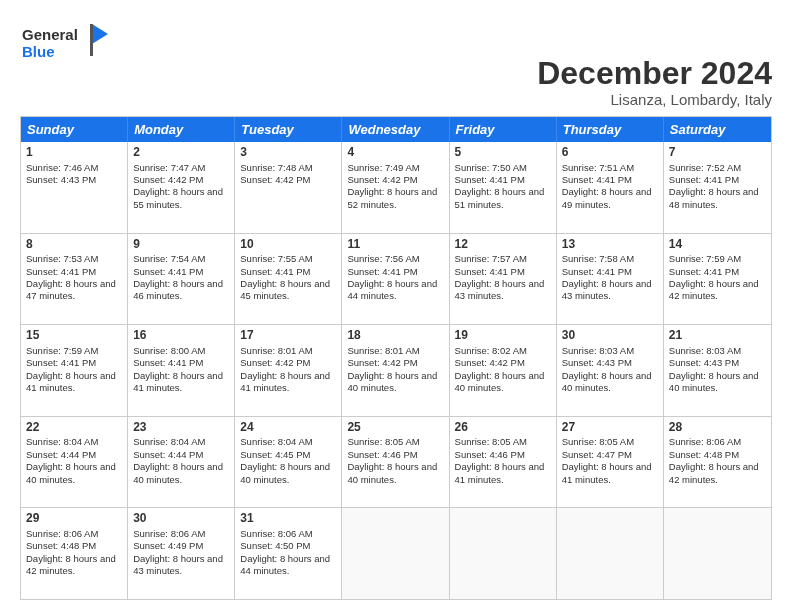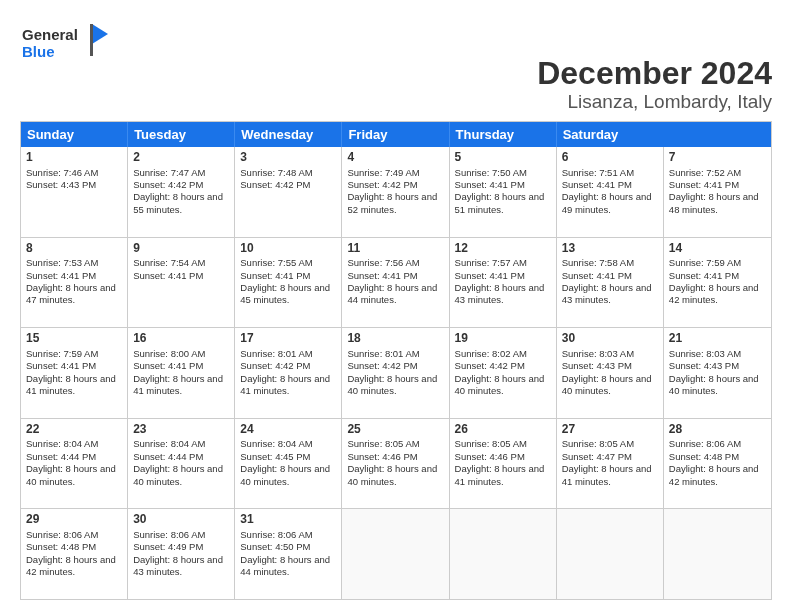--- a/index.html
+++ b/index.html
@@ -32,33 +32,34 @@
       text-align: right;
     }
     .month-title {
       font-size: 32px;
       font-weight: bold;
       color: #333;
       line-height: 1.1;
       margin-top: 40px;
     }
     .location {
-      font-size: 19px;
+      font-size: 15px;
       color: #555;
     }
     .calendar {
       flex: 1;
       display: flex;
       flex-direction: column;
       border: 1px solid #ccc;
     }
     .cal-header {
       display: grid;
       grid-template-columns: repeat(7, 1fr);
       background: #1a73e8;
+      font-style: italic;
     }
     .cal-header-cell {
       color: #fff;
       font-size: 13px;
       font-weight: bold;
       padding: 5px 6px;
       border-right: 1px solid #3a8af0;
     }
     .cal-header-cell:last-child { border-right: none; }
     .cal-body {
@@ -113,20 +114,21 @@
     </div>
     <div class="title-block">
       <div class="month-title">December 2024</div>
       <div class="location">Lisanza, Lombardy, Italy</div>
     </div>
   </div>
 
   <div class="calendar">
     <div class="cal-header">
       <div class="cal-header-cell">Sunday</div>
+      <div class="cal-header-cell">Monday</div>
       <div class="cal-header-cell">Tuesday</div>
       <div class="cal-header-cell">Wednesday</div>
       <div class="cal-header-cell">Friday</div>
       <div class="cal-header-cell">Thursday</div>
       <div class="cal-header-cell">Saturday</div>
     </div>
     <div class="cal-body">
 
       <div class="cal-row">
         <div class="cal-cell">
@@ -175,20 +177,21 @@
         <div class="cal-cell">
           <span class="day-num">8</span>
           <span class="cell-line">Sunrise: 7:53 AM</span>
           <span class="cell-line">Sunset: 4:41 PM</span>
           <span class="cell-line">Daylight: 8 hours and 47 minutes.</span>
         </div>
         <div class="cal-cell">
           <span class="day-num">9</span>
           <span class="cell-line">Sunrise: 7:54 AM</span>
           <span class="cell-line">Sunset: 4:41 PM</span>
+          <span class="cell-line">Daylight: 8 hours and 46 minutes.</span>
         </div>
         <div class="cal-cell">
           <span class="day-num">10</span>
           <span class="cell-line">Sunrise: 7:55 AM</span>
           <span class="cell-line">Sunset: 4:41 PM</span>
           <span class="cell-line">Daylight: 8 hours and 45 minutes.</span>
         </div>
         <div class="cal-cell">
           <span class="day-num">11</span>
           <span class="cell-line">Sunrise: 7:56 AM</span>

